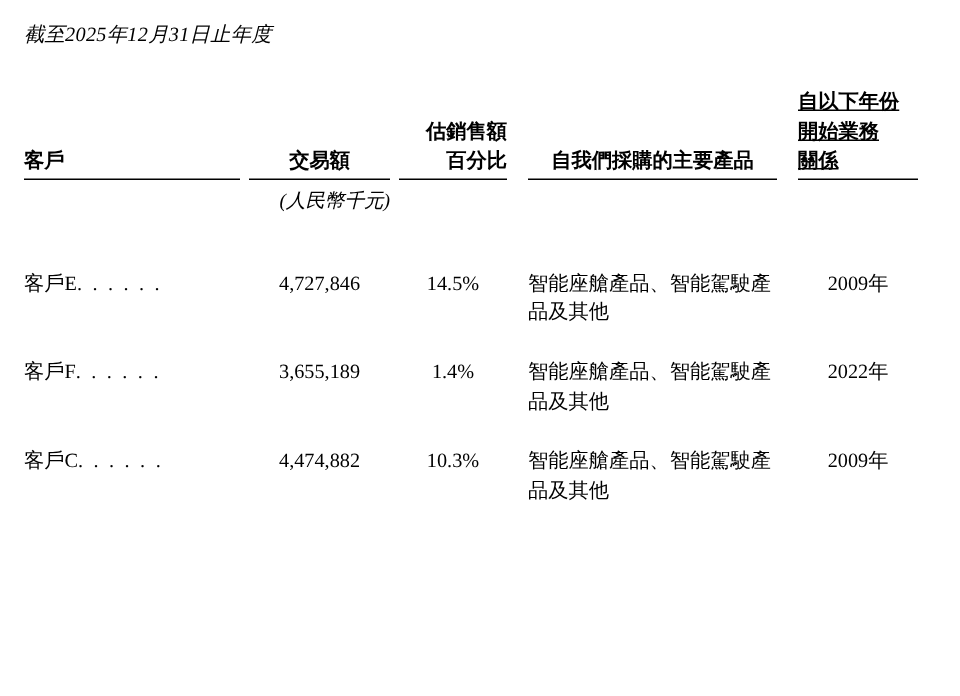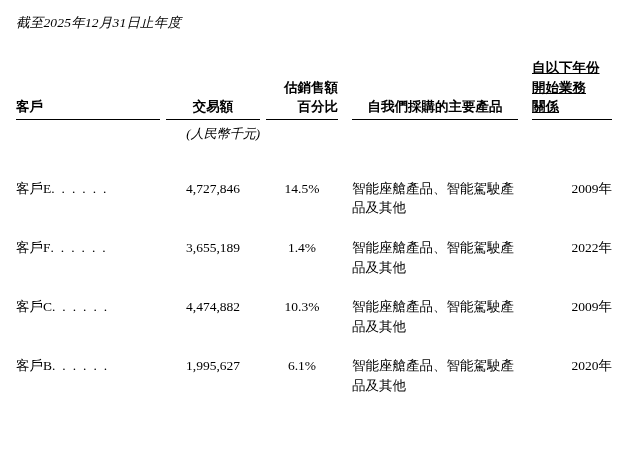--- a/index.html
+++ b/index.html
@@ -68,21 +68,21 @@
 
   tbody td {
     vertical-align: top;
     padding: 10px 6px 10px 0;
     line-height: 1.45;
   }
   td.t-cust { text-align: left; padding-left: 2px; white-space: nowrap; }
   td.t-amt  { text-align: center; white-space: nowrap; }
   td.t-pct  { text-align: center; white-space: nowrap; }
   td.t-prod { text-align: left; padding-left: 8px; }
-  td.t-rel  { text-align: right; padding-left: 8px; white-space: nowrap; }
+  td.t-rel  { text-align: center; padding-left: 8px; white-space: nowrap; }
 
   .dots {
     letter-spacing: 1.8px;
   }
 </style>
 </head>
 <body>
 
 <div class="page">
 
@@ -159,27 +159,18 @@
       </tr>
       <tr>
         <td class="t-cust">
           <span>客戶C</span><span class="dots">. . . . . .</span>
         </td>
         <td class="t-amt">4,474,882</td>
         <td class="t-pct">10.3%</td>
         <td class="t-prod">智能座艙產品、智能駕駛產品及其他</td>
         <td class="t-rel">2009年</td>
       </tr>
-      <tr>
-        <td class="t-cust">
-          <span>客戶B</span><span class="dots">. . . . . .</span>
-        </td>
-        <td class="t-amt">1,995,627</td>
-        <td class="t-pct">6.1%</td>
-        <td class="t-prod">智能座艙產品、智能駕駛產品及其他</td>
-        <td class="t-rel">2020年</td>
-      </tr>
 
     </tbody>
 
   </table>
 
 </div>
 
 </body></html>

